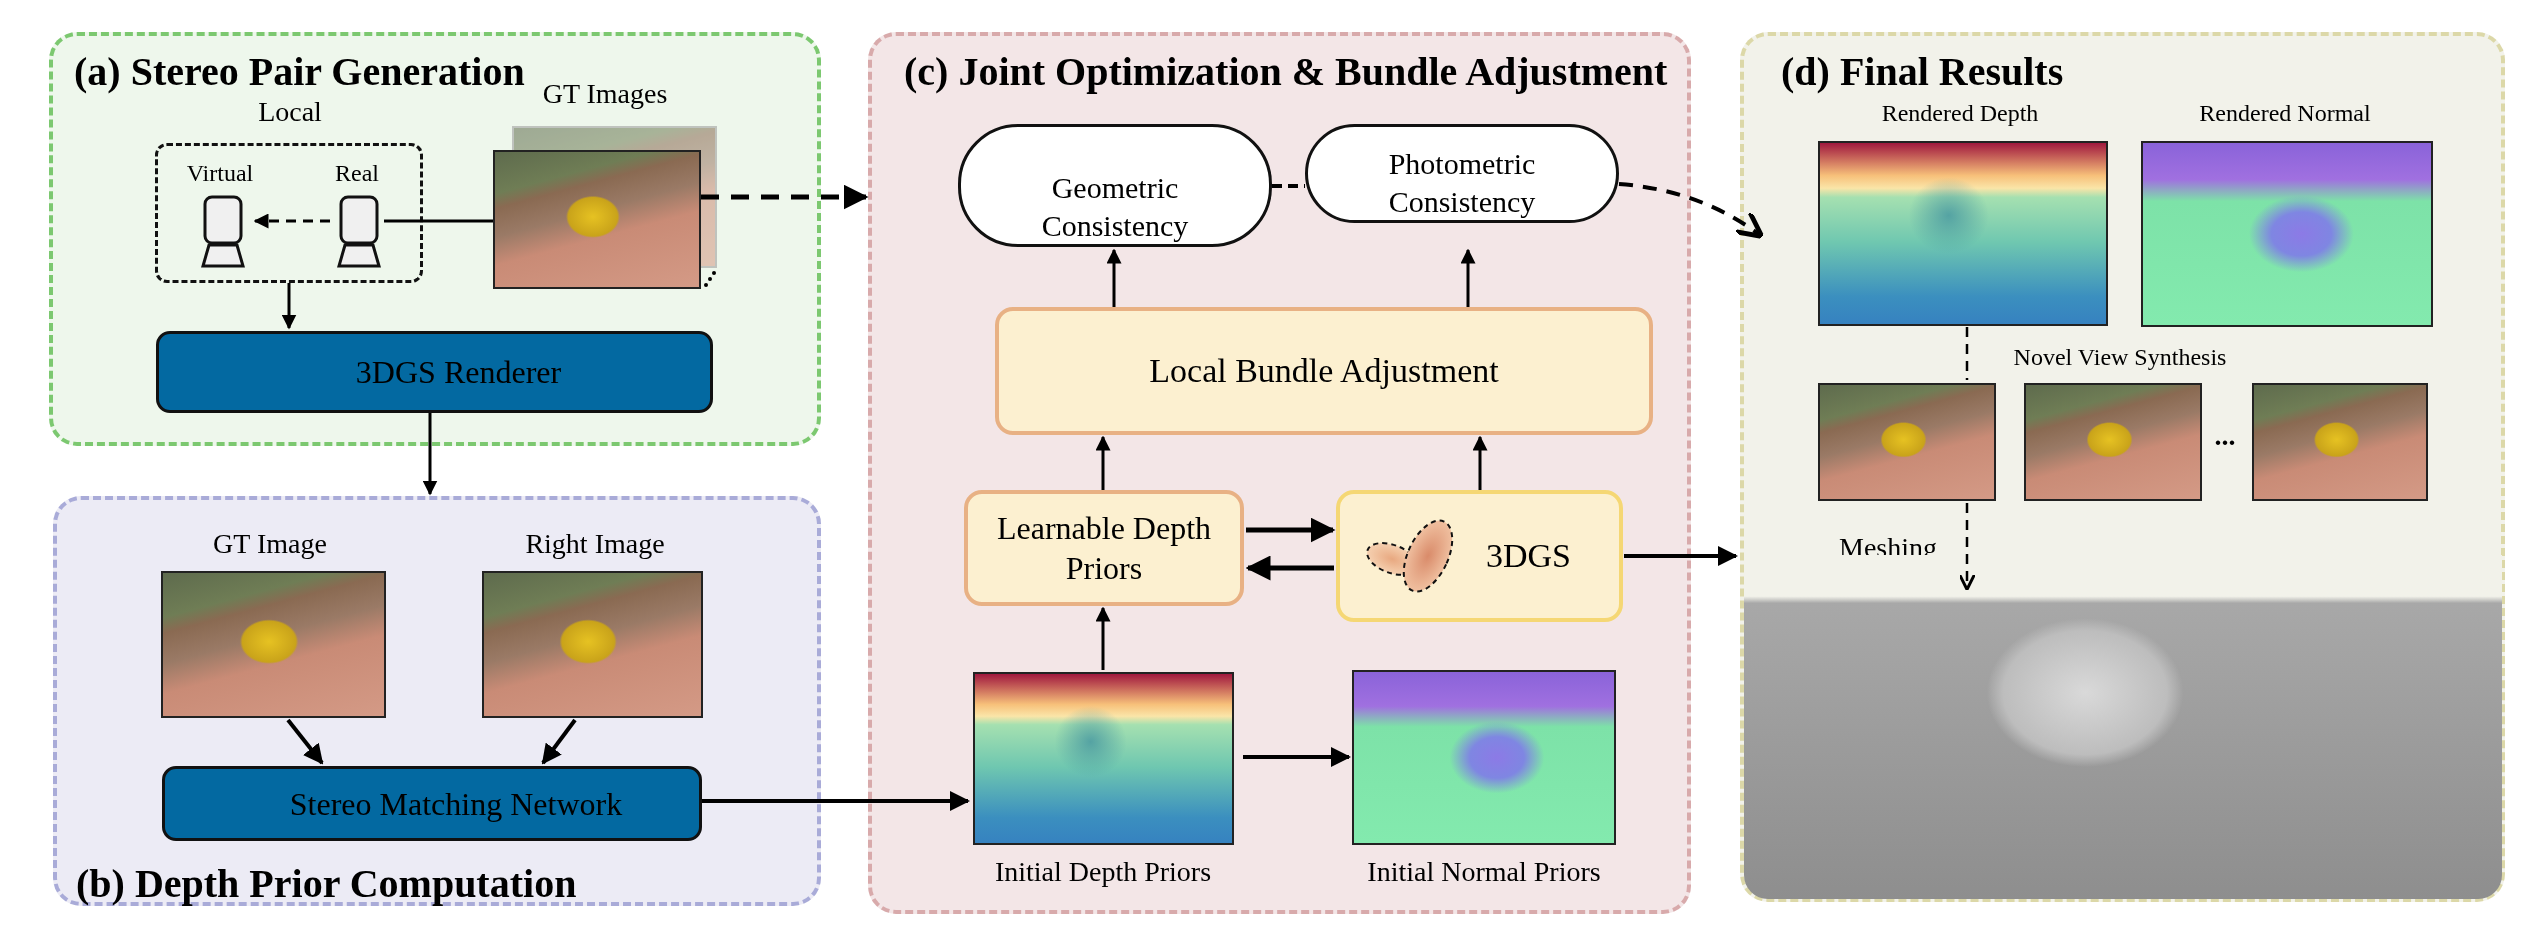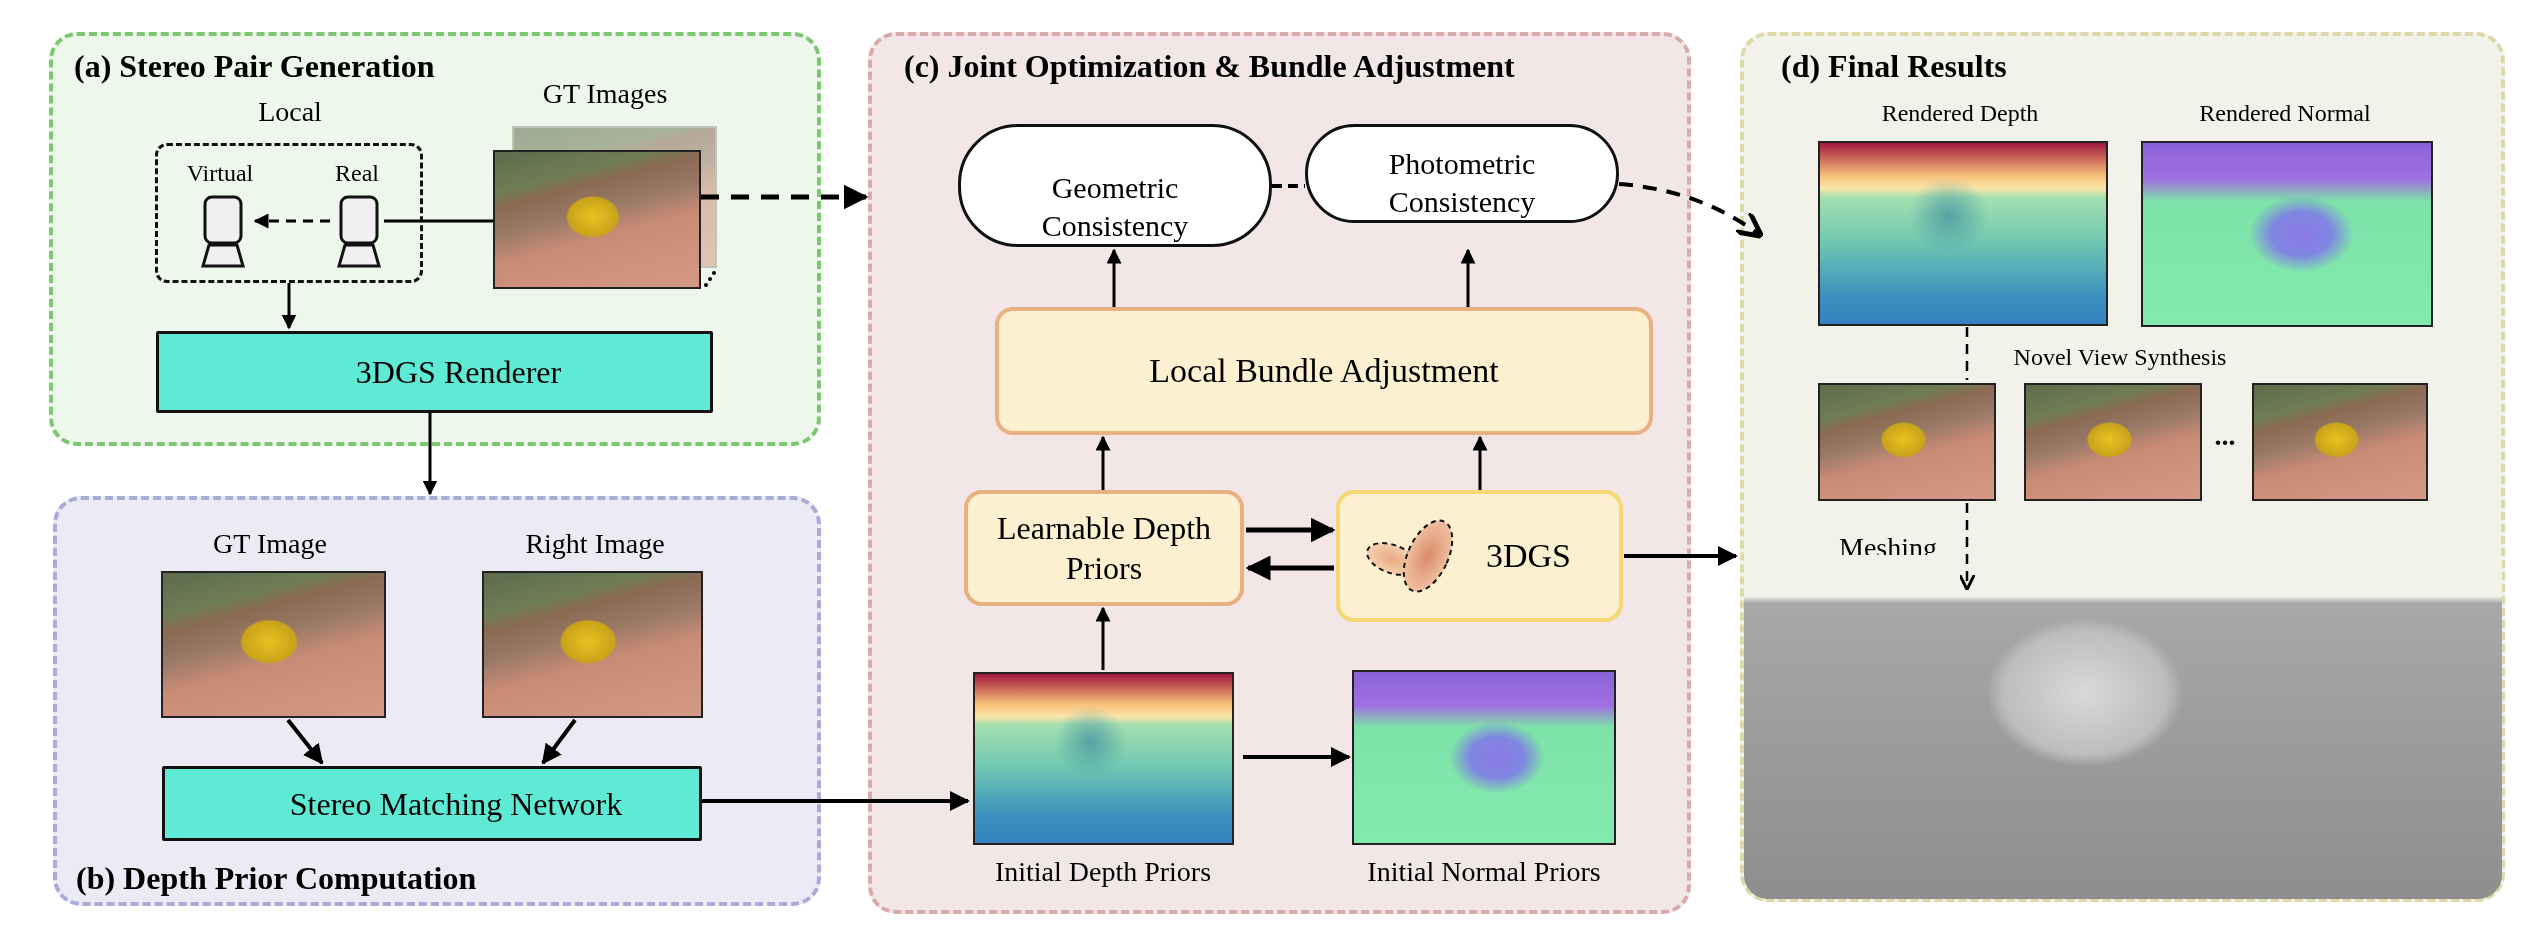--- a/index.html
+++ b/index.html
@@ -4,26 +4,26 @@
 <style>
   html, body { margin:0; padding:0; background:#ffffff; }
   body { width:2536px; height:934px; position:relative; overflow:hidden;
          font-family:"Liberation Serif", "DejaVu Serif", serif; color:#000; }
   .abs { position:absolute; }
   .panel { position:absolute; border-radius:28px; box-sizing:border-box; border:4px dashed; }
   .panel-a { left:49px; top:32px; width:772px; height:414px; background:#eef7ec; border-color:#7cc870; }
   .panel-b { left:53px; top:496px; width:768px; height:410px; background:#ecebf5; border-color:#a9abd8; }
   .panel-c { left:868px; top:32px; width:823px; height:882px; background:#f3e6e7; border-color:#d8aaab; }
   .panel-d { left:1740px; top:32px; width:765px; height:870px; background:#f2f2ea; border-color:#dcd8a8; }
-  .ptitle { position:absolute; font-weight:bold; font-size:32px; white-space:nowrap; }
+  .ptitle { position:absolute; font-weight:bold; font-size:40px; white-space:nowrap; }
   .lbl { position:absolute; font-size:28px; white-space:nowrap; text-align:center; }
   .lbl-sm { position:absolute; font-size:24px; white-space:nowrap; text-align:center; }
   .box { position:absolute; box-sizing:border-box; display:flex; align-items:center; justify-content:center;
          text-align:center; font-size:32px; line-height:1.25; }
-  .cyan-box { background:#5eead4; border:3px solid #111; border-radius:2px;padding-left:48px; }
+  .cyan-box { background:#0369a1; border:3px solid #111; border-radius:14px;padding-left:48px; }
   .pill { background:#ffffff; border:3px solid #111; border-radius:60px; font-size:30px;align-items:flex-end; }
   .orange-box { background:#fcf0d0; border:4px solid #e8b184; border-radius:18px; }
   .yellow-box { background:#fcf0d0; border:4px solid #f5d774; border-radius:18px; }
   .img { position:absolute; box-sizing:border-box; border:2px solid #222; overflow:hidden; }
   .photo { background:
       linear-gradient(180deg, rgba(40,60,30,0.0) 0%, rgba(0,0,0,0) 100%),
       radial-gradient(ellipse 22% 26% at 48% 48%, #e6c222 0%, #c9a31a 55%, rgba(0,0,0,0) 60%),
       linear-gradient(165deg, #5e6b4d 0%, #6f7d55 22%, #8a6a52 30%, #9a7a66 45%, #c98b76 60%, #d49a86 100%); }
   .depth { background:
       radial-gradient(ellipse 20% 30% at 45% 40%, rgba(70,150,160,0.8) 0%, rgba(0,0,0,0) 70%),

